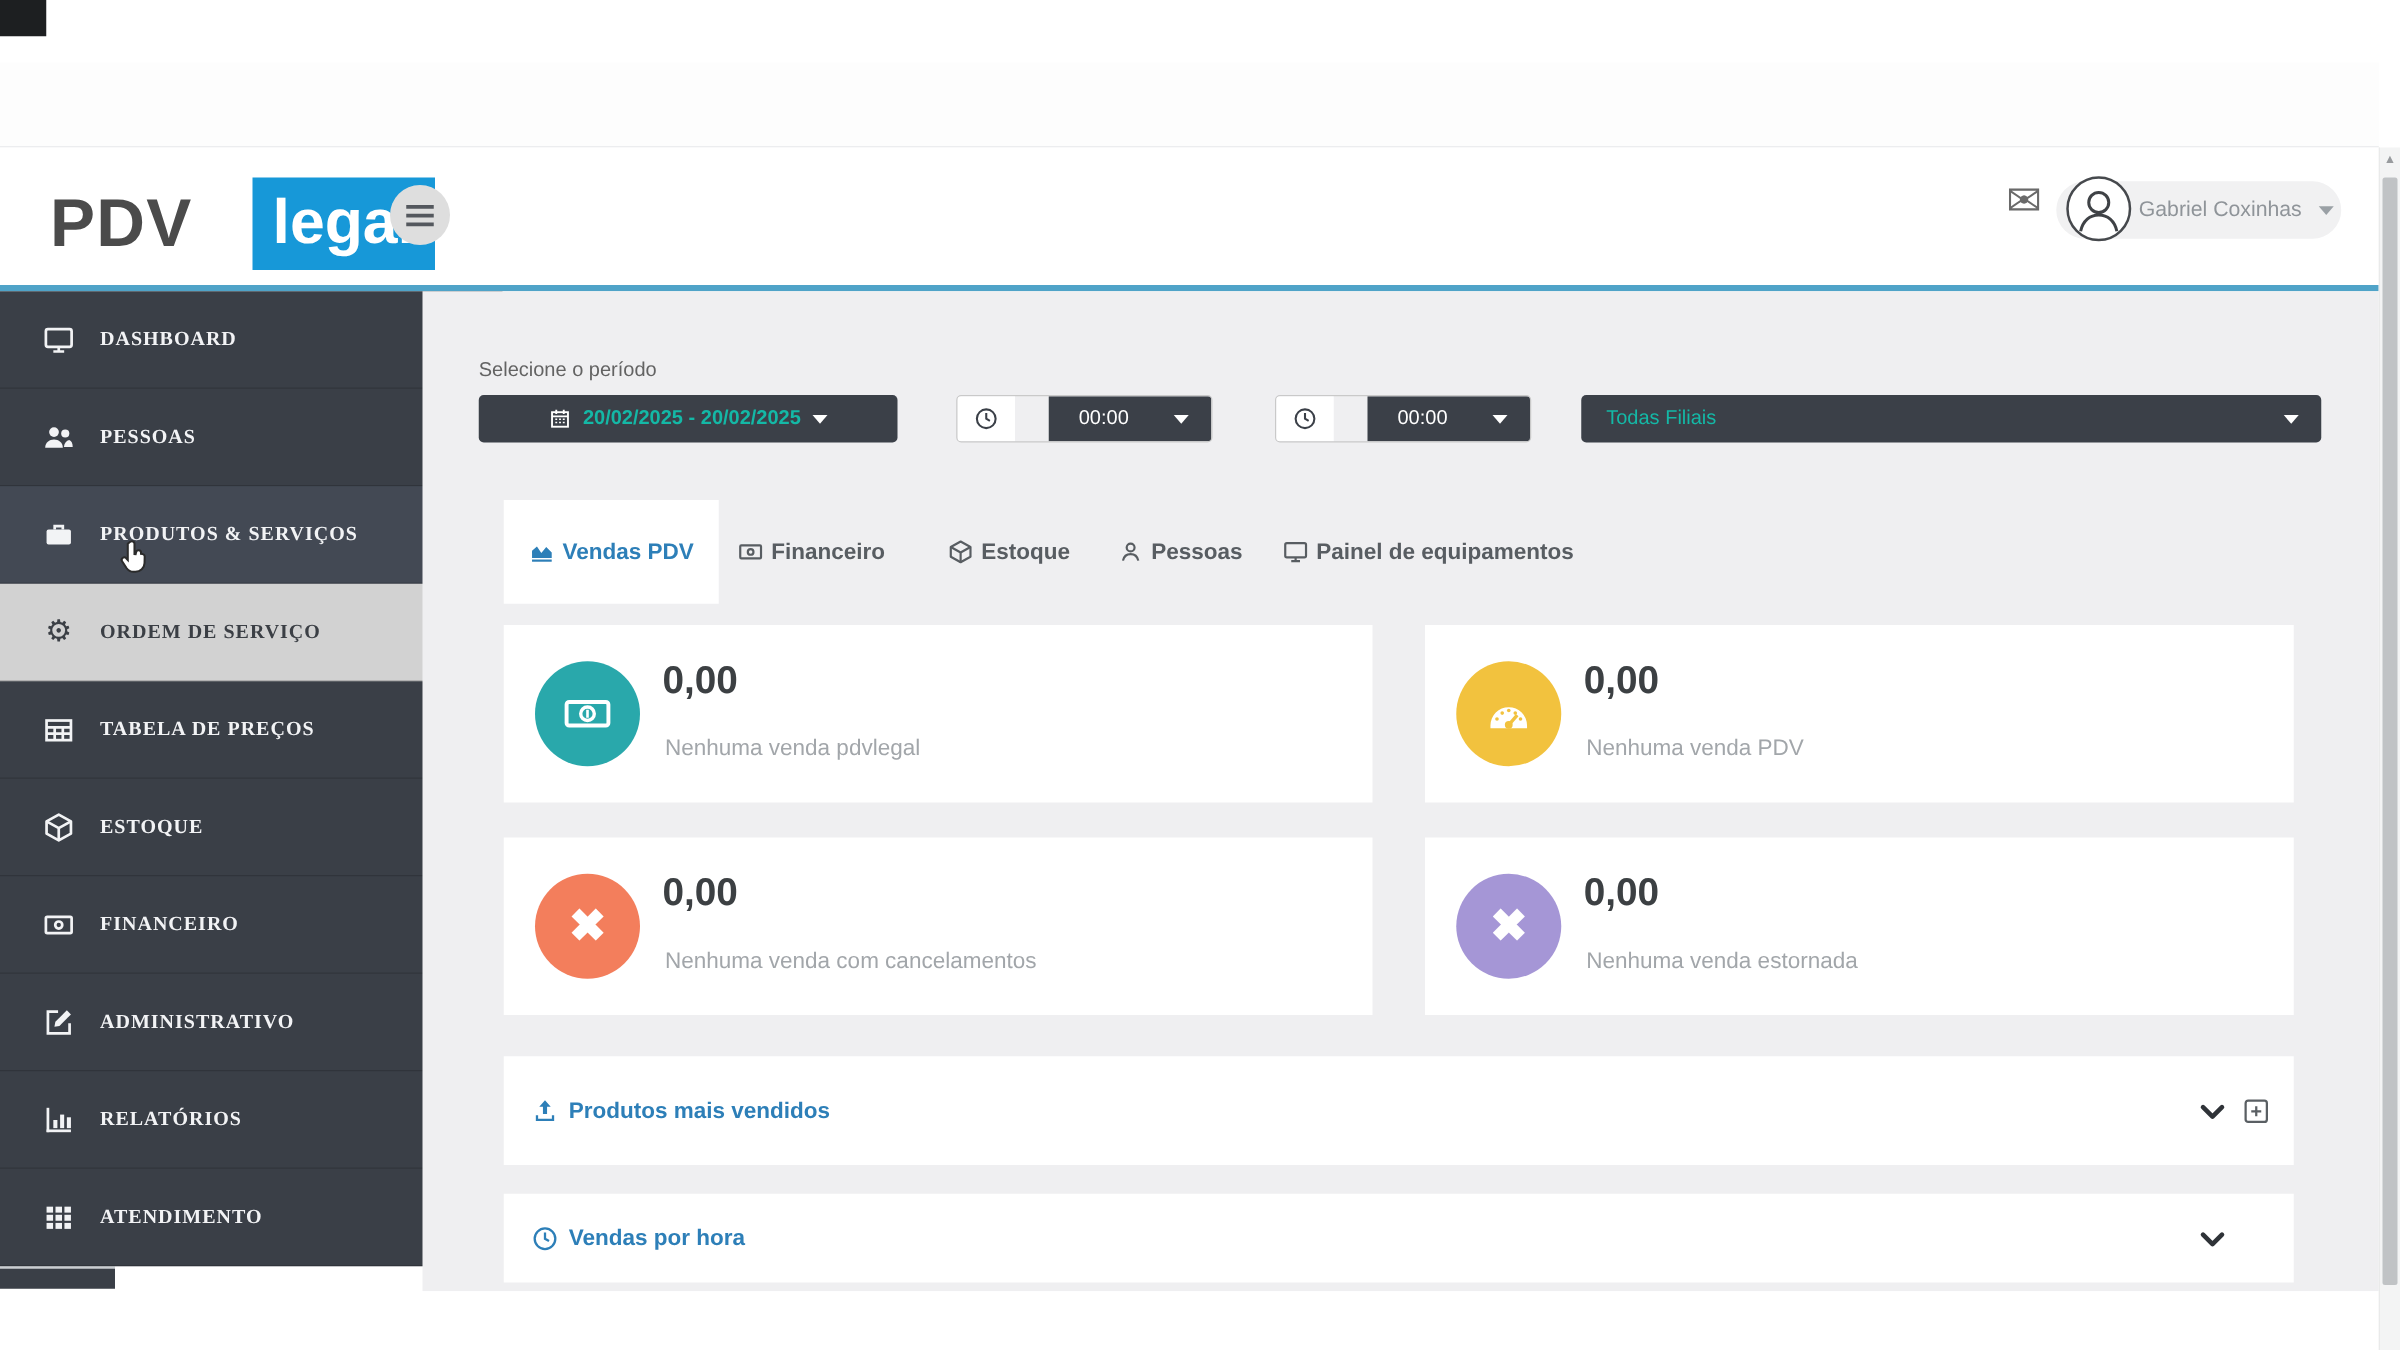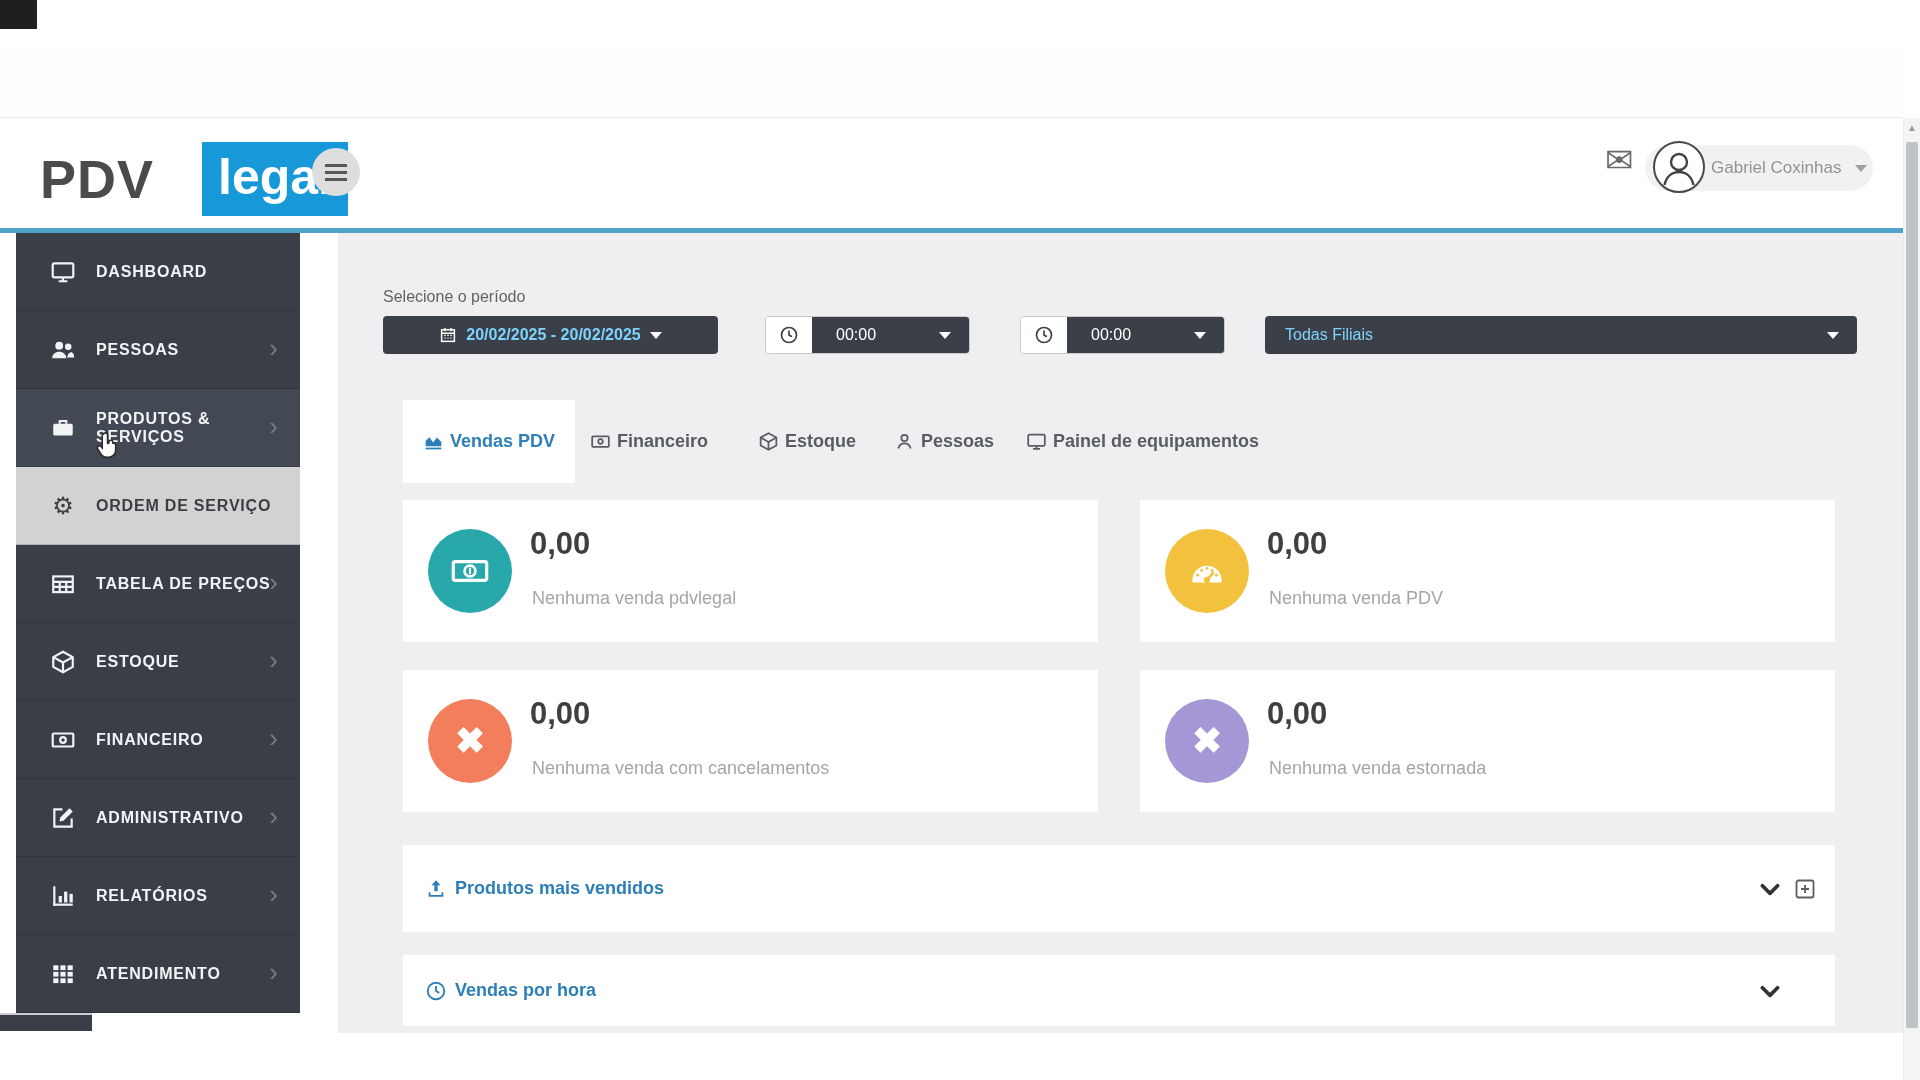--- a/index.html
+++ b/index.html
@@ -39,46 +39,46 @@
   .user-pill { position:absolute; left:1645px; top:27px; width:228px; height:46px; border-radius:23px;
                background:#f1f1f2; display:flex; align-items:center; padding-left:66px; cursor:pointer; }
   .user-avatar { position:absolute; left:1653px; top:23px; width:52px; height:52px; border-radius:50%;
                  background:#fff; border:2px solid #46494d; overflow:hidden; }
   .user-name { font-size:17px; color:#8f9499; }
   .caret-dn { width:0; height:0; border-left:6px solid transparent; border-right:6px solid transparent;
               border-top:7px solid #9aa0a5; margin-left:14px; }
   .accent-line { left:0; top:228px; width:1903px; height:5px; background:#4fa3c8; }
 
   
-  .sidebar { left:16px; top:233px; width:284px; height:780px; background:#3a3f47; }
+  .sidebar { left:0; top:233px; width:402px; height:780px; background:#3a3f47;font-family:Liberation Serif, serif; }
   .side-item { height:78px; display:flex; align-items:center; padding-left:34px;
                border-bottom:1px solid rgba(0,0,0,0.16); color:#f2f3f5; cursor:pointer; position:relative; }
   .side-item .si-icon { width:26px; height:26px; margin-right:20px; color:inherit; flex:0 0 auto; }
   .si-glyph { font-size:24px; line-height:26px; text-align:center; width:26px; margin-right:20px; }
   .si-label { font-size:16px; font-weight:700; letter-spacing:0.8px; }
   .si-chevron { position:absolute; right:22px; font-size:26px; color:#767d86; font-weight:400; top:50%;
                 transform:translateY(-54%); }
   .side-item.hovered { background:#434954; }
   .side-item.active { background:#d2d2d2; color:#3b3f45; }
   .side-partial { left:0; top:1013px; width:92px; height:18px; background:#3a3f47;
                   border-top:2px solid #c9cdd1; }
   .cursor-ptr { left:95px; top:430px; width:28px; height:32px; z-index:5; }
 
   
   .content { left:338px; top:233px; width:1565px; height:800px; background:#efeff1; }
   .filter-label { position:absolute; left:45px; top:55px; font-size:16px; color:#636363; }
   .dark-ctl { position:absolute; top:83px; height:38px; background:#3b4048; border-radius:4px;
-              color:#7dd3fc; display:flex; align-items:center; cursor:pointer; }
+              color:#14b8a6; display:flex; align-items:center; cursor:pointer; }
   .date-btn { left:45px; width:335px; justify-content:center; gap:9px; font-size:16px; font-weight:700; }
   .time-ctl { position:absolute; top:83px; height:38px; border-radius:4px; overflow:hidden;
               display:flex; border:1px solid #c9c9c9; cursor:pointer; }
   .time-ctl .t-ic { width:46px; background:#fff; display:flex; align-items:center; justify-content:center;
                     color:#3b4048; }
   .time-ctl .t-val { flex:1; background:#3b4048; color:#fff; font-size:16px; display:flex;
-                     align-items:center; padding-left:24px; position:relative; }
+                     align-items:center; padding-left:24px; position:relative;margin-left:27px; }
   .time-ctl .t-val .caret-w { position:absolute; right:18px; }
   .t1 { left:427px; width:205px; } .t2 { left:682px; width:205px; }
   .branch { left:927px; width:592px; padding-left:20px; font-size:16px; position:absolute; }
   .branch .caret-w { position:absolute; right:18px; }
   .caret-w { width:0; height:0; border-left:6px solid transparent; border-right:6px solid transparent;
              border-top:7px solid #fff; }
 
   
   .tab { position:absolute; top:167px; height:83px; display:flex; align-items:center; gap:6px;
          font-size:18px; font-weight:700; color:#585d62; cursor:pointer; }

